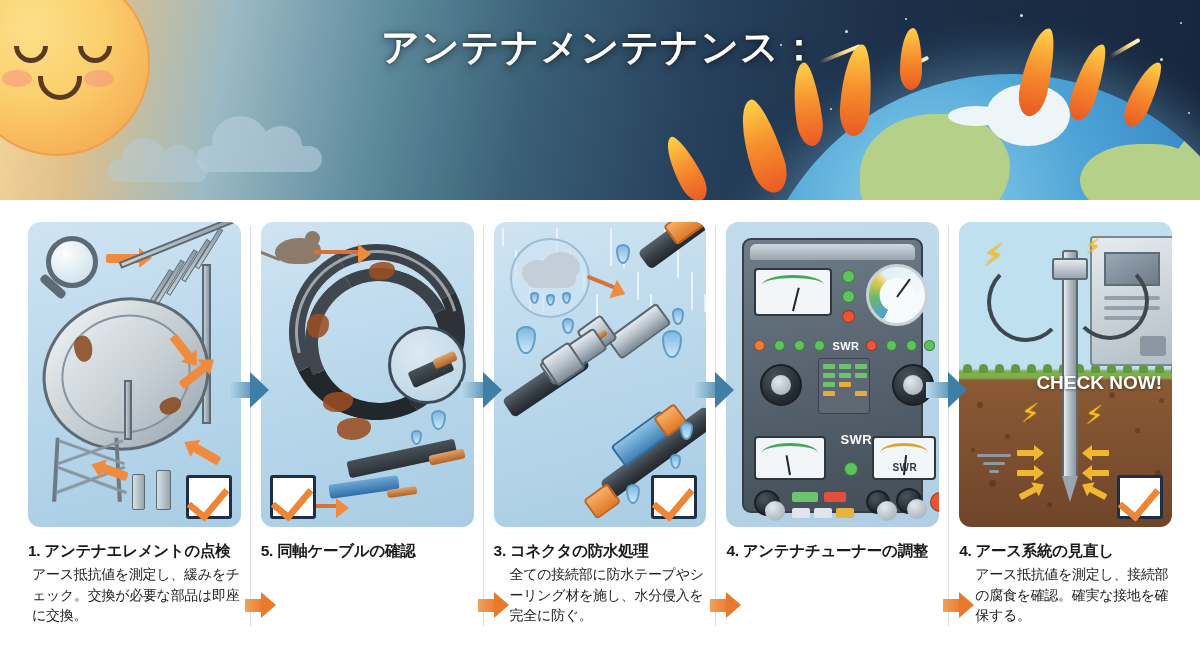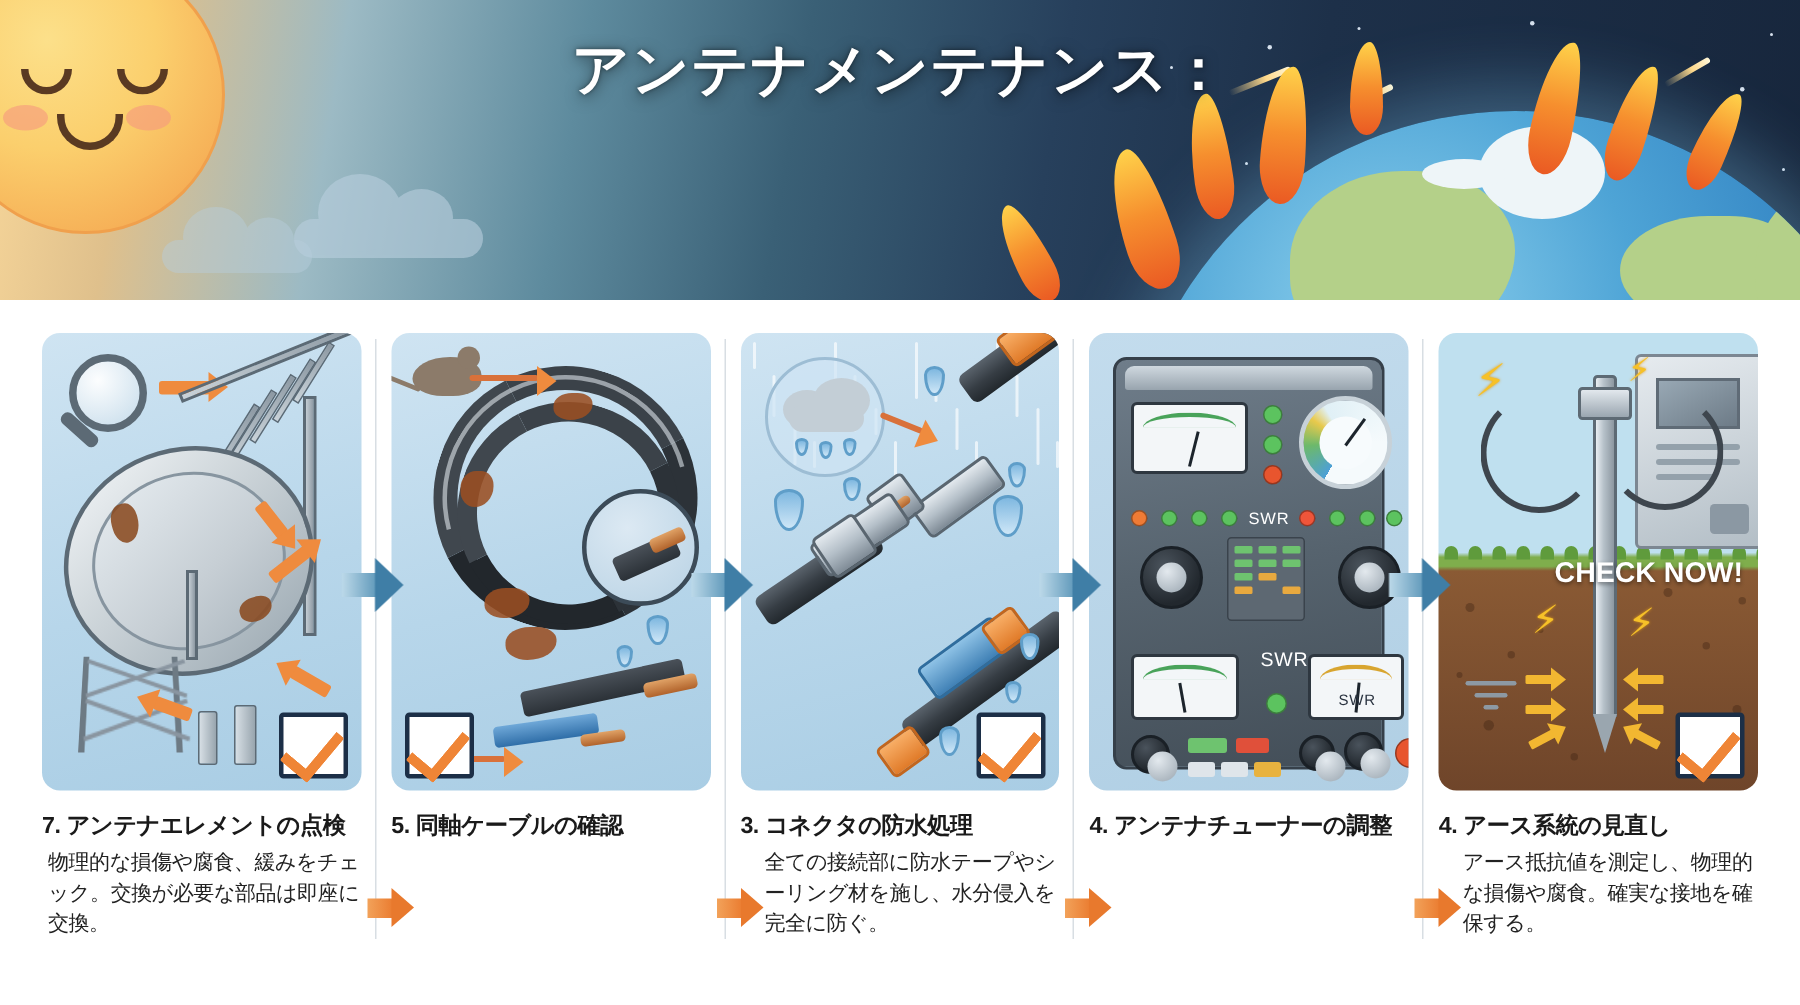--- a/index.html
+++ b/index.html
@@ -322,21 +322,21 @@
     position:absolute; width:42px; height:42px; border-radius:50%;
     background:radial-gradient(circle at 36% 30%,#4a535c,#22282e 70%);
     border:2.5px solid #1a2026;
   }
   .knob::after {
     content:""; position:absolute; left:9px; top:9px; width:20px; height:20px;
     border-radius:50%;
     background:radial-gradient(circle at 36% 30%,#e3e9ee,#9aa6b0);
   }
   .swr-label {
-    position:absolute; color:#ffffff; font-weight:normal; font-size:11px;
+    position:absolute; color:#ffffff; font-weight:bold; font-size:11px;
     letter-spacing:.5px;
   }
   .gauge {
     position:absolute; border-radius:50%;
     background:conic-gradient(from 210deg,#4da0d6 0deg,#6cb96b 55deg,#e8c94c 95deg,#e0f0f6 120deg,#f5fafc 240deg);
     border:3px solid #c7d1d8;
   }
   .gauge-in {
     position:absolute; left:50%; top:50%; transform:translate(-50%,-50%);
     width:62%; height:62%; border-radius:50%; background:#f7fbfd;
@@ -518,22 +518,22 @@
           <div class="o-arrow" style="left:165px;top:228px;width:28px;transform:rotate(-150deg);"></div>
           <div class="o-arrow" style="left:74px;top:246px;width:26px;transform:rotate(-160deg);"></div>
           <div class="bolt-ic" style="left:104px;top:252px;height:36px;"></div>
           <div class="bolt-ic" style="left:128px;top:248px;height:40px;width:15px;"></div>
           <div class="checkbox"></div>
         </div>
         <div class="conn">
           <div class="conn-shaft"></div>
             <div class="conn-head"></div>
         </div>
-        <div class="step-title">7. アンテナエレメントの点検</div>
-        <div class="step-body">物理的な損傷や腐食、緩みをチェック。交換が必要な部品は即座に交換。</div>
+        <div class="step-title">1. アンテナエレメントの点検</div>
+        <div class="step-body">アース抵抗値を測定し、緩みをチェック。交換が必要な部品は即座に交換。</div>
 
       </div>
 
       <div class="col">
         <div class="divider"></div>
         <div class="panel">
           <div class="coil" style="left:28px;top:22px;width:176px;height:176px;transform:rotate(18deg);"></div>
           <div class="coil" style="left:44px;top:46px;width:148px;height:148px;transform:rotate(18deg);border-width:13px;"></div>
           <div class="coil-hl" style="left:34px;top:28px;width:164px;height:164px;transform:rotate(30deg);"></div>
           <div class="mouse">
@@ -774,21 +774,21 @@
           <div class="yarrow" style="left:58px;top:248px;width:18px;"></div>
           <div class="yarrow" style="left:60px;top:268px;width:18px;transform:rotate(-28deg);"></div>
           <div class="yarrow rev" style="left:132px;top:228px;width:18px;"></div>
           <div class="yarrow rev" style="left:132px;top:248px;width:18px;"></div>
           <div class="yarrow rev" style="left:130px;top:268px;width:18px;transform:rotate(28deg);"></div>
           <div class="check-now">CHECK NOW!</div>
           <div class="checkbox"></div>
         </div>
 
         <div class="step-title">4. アース系統の見直し</div>
-        <div class="step-body">アース抵抗値を測定し、物理的な損傷や腐食。確実な接地を確保する。</div>
+        <div class="step-body">アース抵抗値を測定し、接続部の腐食を確認。確実な接地を確保する。</div>
         <div class="orange-arrow">
           <div class="oa-shaft"></div>
             <div class="oa-head"></div>
         </div>
       </div>
 
     </div>
   </div>
 </div>
 

